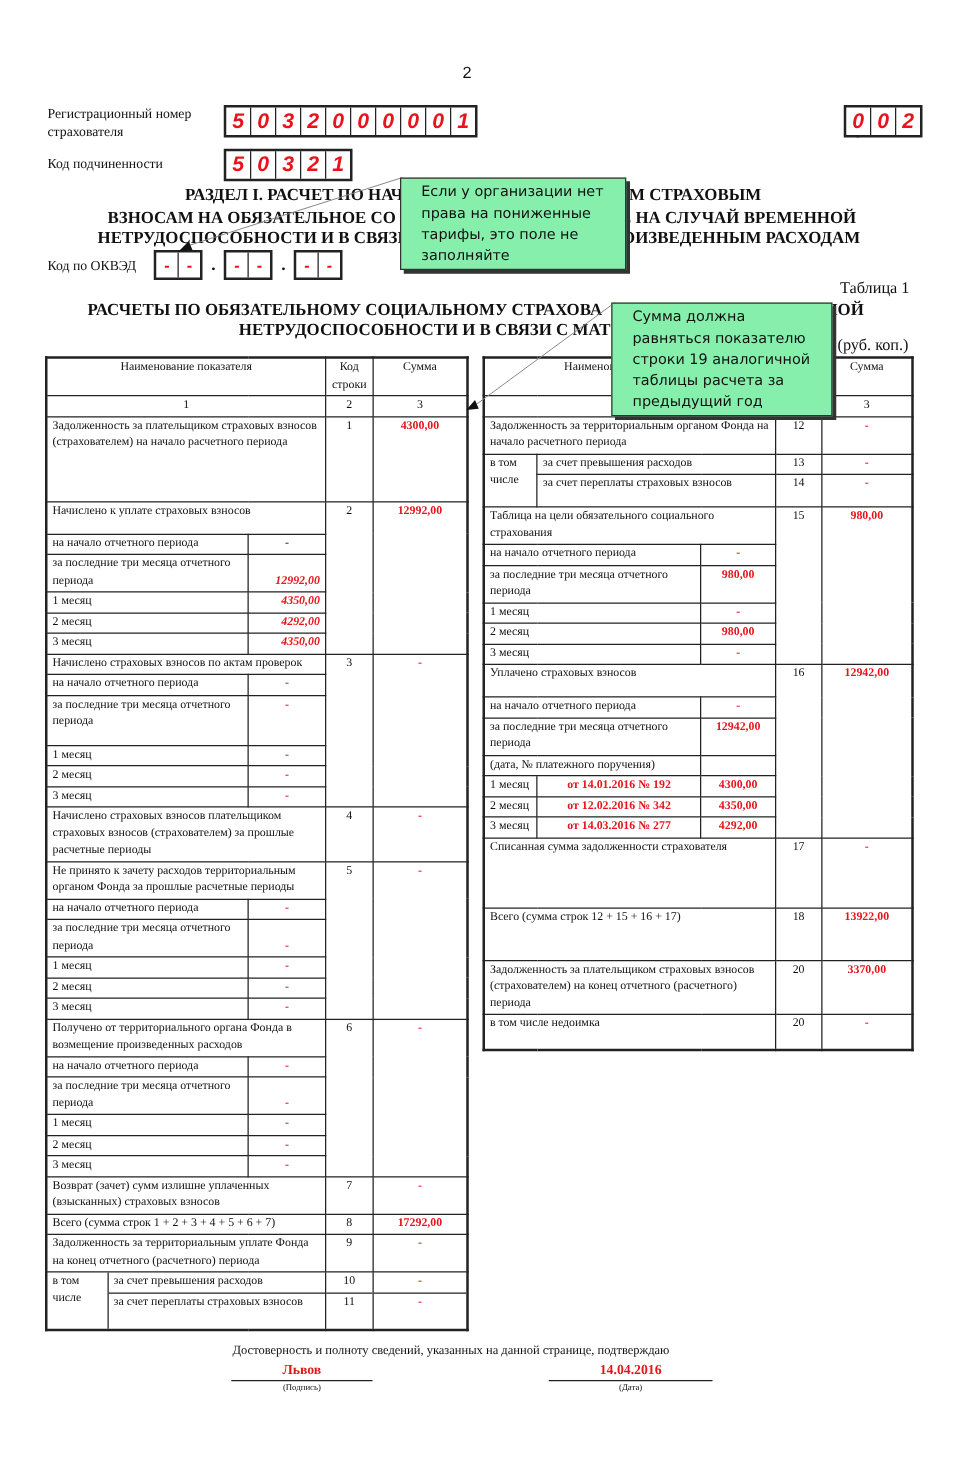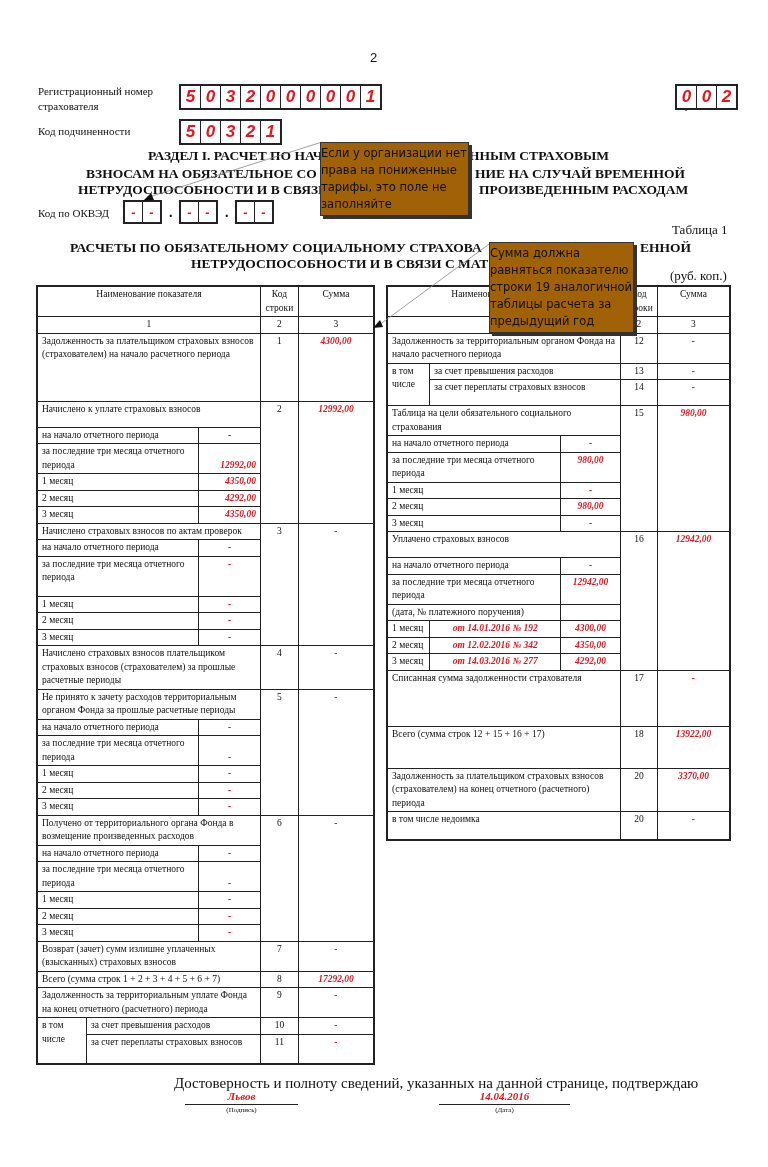--- a/index.html
+++ b/index.html
@@ -13,24 +13,24 @@
              color:#e8141c; font-family:"Liberation Sans",sans-serif; font-weight:bold; font-style:italic; font-size:17px; }
   .grid .c:last-child { border-right:none; }
   .grid.small .c { width:17px; height:20px; font-size:13px; }
   .title { font-weight:bold; font-size:13.5px; text-align:center; line-height:19px; }
   .dot { font-weight:bold; font-size:14px; }
   table.t { position:absolute; border-collapse:collapse; font-size:9.5px; line-height:13.5px; }
   table.t td { border:1px solid #222; vertical-align:top; padding:1px 4px; }
   table.t { border:2px solid #222; }
   .hdr td { text-align:center; }
   .num { text-align:center; }
-  .red { color:#e8141c; font-weight:bold; font-style:italic; text-align:center; }
+  .red { color:#e8141c; font-weight:bold; text-align:center; }
   .redr { color:#e8141c; font-weight:bold; font-style:italic; text-align:right; }
-  .tip { position:absolute; background:#a16207; border:1px solid #333; box-shadow:3px 3px 0 #333;
-         font-family:"DejaVu Sans","Liberation Sans",sans-serif; font-size:11.5px; line-height:17px; padding:2px 0; color:#111; z-index:5; }
+  .tip { position:absolute; background:#86efac; border:1px solid #333; box-shadow:3px 3px 0 #333;
+         font-family:"DejaVu Sans","Liberation Sans",sans-serif; font-size:11.5px; line-height:17px; padding:2px 16px; color:#111; z-index:5; }
   .sigline { border-top:1px solid #222; }
   .sigcap { font-size:7px; text-align:center; }
 </style>
 </head>
 <body>
 
 <div class="abs page-num">2</div>
 
 <div class="abs lbl" style="left:38px;top:84px;">
   <div>Регистрационный номер</div>
@@ -400,19 +400,19 @@
   </tr>
 
   <tr style="height:28px">
     <td colspan="3">в том числе недоимка</td>
     <td class="num">20</td>
     <td class="red">-</td>
   </tr>
 </tbody>
   </table>
 
-<div class="abs" style="left:174px;top:1075px;font-size:15px;">Достоверность и полноту сведений, указанных на данной странице, подтверждаю</div>
+<div class="abs" style="left:186px;top:1075px;font-size:10px;">Достоверность и полноту сведений, указанных на данной странице, подтверждаю</div>
 <div class="abs red" style="left:185px;top:1090px;width:113px;font-size:11px;">Львов</div>
 <div class="abs sigline" style="left:185px;top:1104px;width:113px;"></div>
 <div class="abs sigcap" style="left:185px;top:1106px;width:113px;">(Подпись)</div>
 <div class="abs red" style="left:439px;top:1090px;width:131px;font-size:11px;">14.04.2016</div>
 <div class="abs sigline" style="left:439px;top:1104px;width:131px;"></div>
 <div class="abs sigcap" style="left:439px;top:1106px;width:131px;">(Дата)</div>
 
 </body></html>

